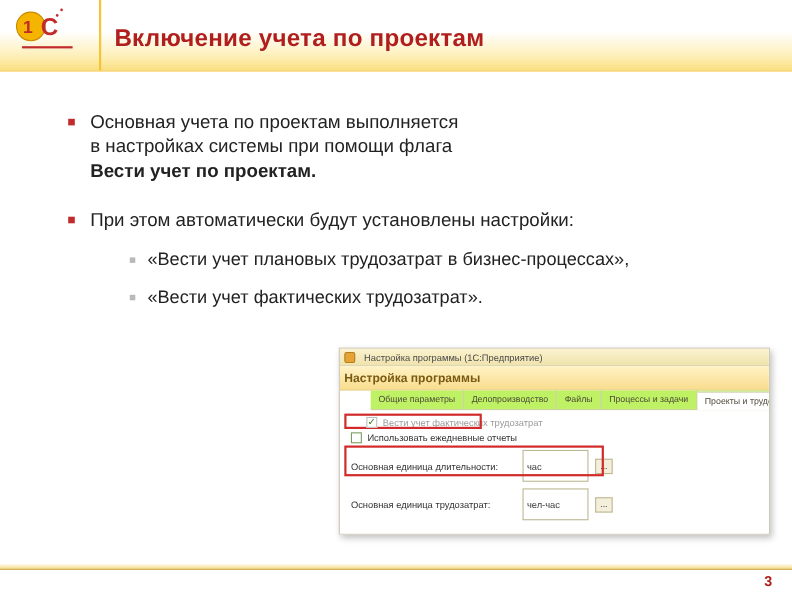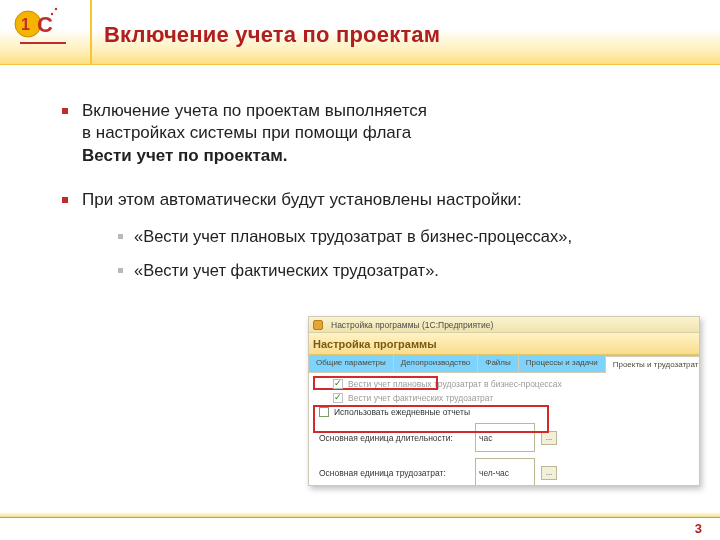--- a/index.html
+++ b/index.html
@@ -48,21 +48,21 @@
     font-size: 8.5px; color: #4b4b4b;
   }
   .shot .titlebar .ticon {
     width: 10px; height: 10px; background: #e7a436; border: 1px solid #b57f1d; border-radius: 2px;
   }
   .shot .h2bar {
     height: 22px; background: linear-gradient(#fff2c5,#f9dd8e);
     border-bottom: 1px solid #e2c66a; color: #7a5a12; font-weight: bold; font-size: 11px;
     display: flex; align-items: center; padding-left: 4px;
   }
-  .shot .tabs { height: 18px; background: #7dd3fc; border-bottom: 1px solid #d3cdb4; display: flex; font-size: 8px; color:#4e4a3a; }
+  .shot .tabs { height: 18px; background: #bef264; border-bottom: 1px solid #d3cdb4; display: flex; font-size: 8px; color:#4e4a3a;margin-left:28px; }
   .shot .tab { padding: 3px 7px; border-right: 1px solid #d3cdb4; white-space: nowrap; }
   .shot .tab.active { background: #fff; border-top: 1px solid #d3cdb4; position: relative; top:1px; height:17px; }
   .shot .panel { position: relative; padding: 6px 8px 8px 10px; background: #fff; height: 114px; }
 
   .cb { display: flex; align-items: center; gap: 5px; margin-bottom: 4px; font-size: 8.5px; color:#333; }
   .cb .box { width: 10px; height: 10px; border: 1px solid #7a9e62; background: #fff; position: relative; flex: 0 0 auto; }
   .cb .box.checked::after { content: "✓"; position: absolute; font-size: 9px; line-height: 8px; left: 0; top: -1px; color: #2f7a18; }
   .cb.dim { color: #9b9b9b; }
   .cb.dim .box { border-color: #bfbfbf; }
   .cb.indent { margin-left: 14px; }
@@ -101,21 +101,21 @@
       <circle cx="42" cy="3" r="1.2" fill="#c22b2b"></circle>
       <rect x="6" y="36" width="46" height="2" fill="#c22b2b"></rect>
     </svg>
   </div>
 
   <div class="vline"></div>
   <div class="title">Включение учета по проектам</div>
 
   <div class="body">
     <div class="li1">
-      <span>Включение учета по проектам выполняется</span><br>
+      <span>Основная учета по проектам выполняется</span><br>
       <span>в настройках системы при помощи флага</span><br>
       <span class="bold">Вести учет по проектам.</span>
     </div>
     <div class="li1">
       <span>При этом автоматически будут установлены настройки:</span>
       <div class="sub">
         <div class="li2">«Вести учет плановых трудозатрат в бизнес-процессах»,</div>
         <div class="li2">«Вести учет фактических трудозатрат».</div>
       </div>
     </div>
@@ -133,24 +133,20 @@
       <div class="tab">Файлы</div>
       <div class="tab">Процессы и задачи</div>
       <div class="tab active">Проекты и трудозатраты</div>
     </div>
     <div class="panel">
       <div class="redbox a"></div>
       <div class="redbox b"></div>
 
       <div class="cb dim indent">
         <span class="box checked"></span>
-        <span>Вести учет плановых трудозатрат в бизнес-процессах</span>
-      </div>
-      <div class="cb dim indent">
-        <span class="box checked"></span>
         <span>Вести учет фактических трудозатрат</span>
       </div>
       <div class="cb">
         <span class="box"></span>
         <span>Использовать ежедневные отчеты</span>
       </div>
 
       <div class="row">
         <span class="lbl">Основная единица длительности:</span>
         <span class="inp">час</span>

